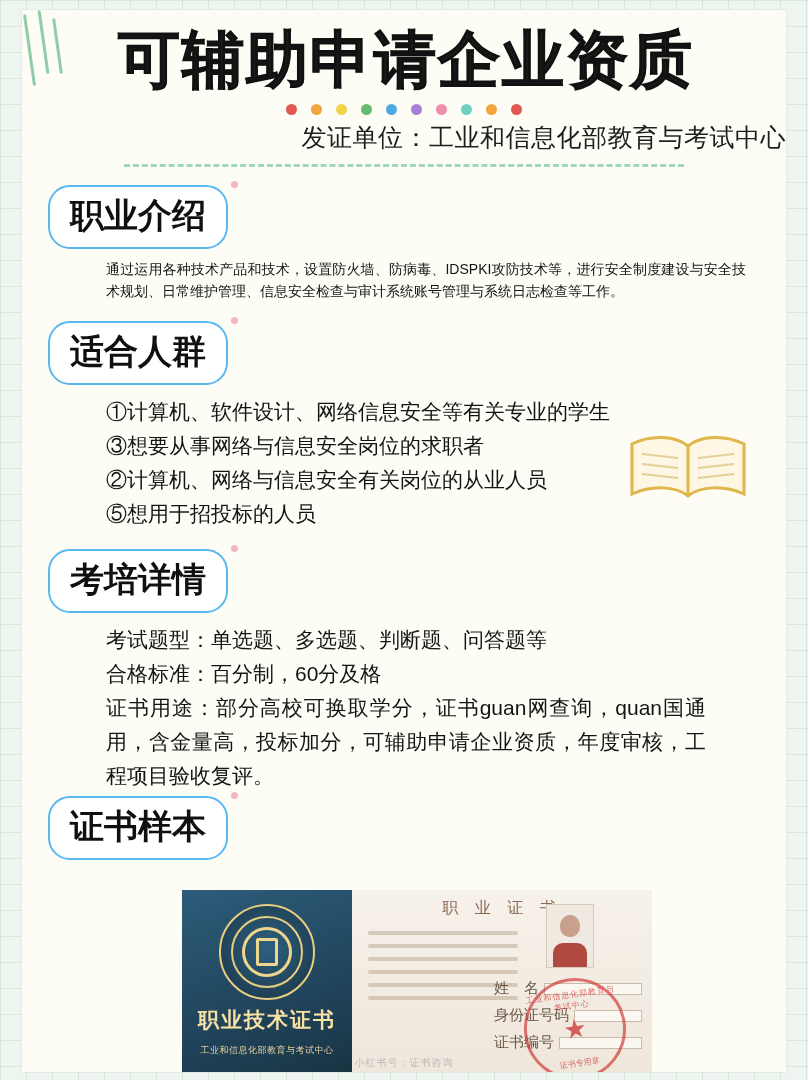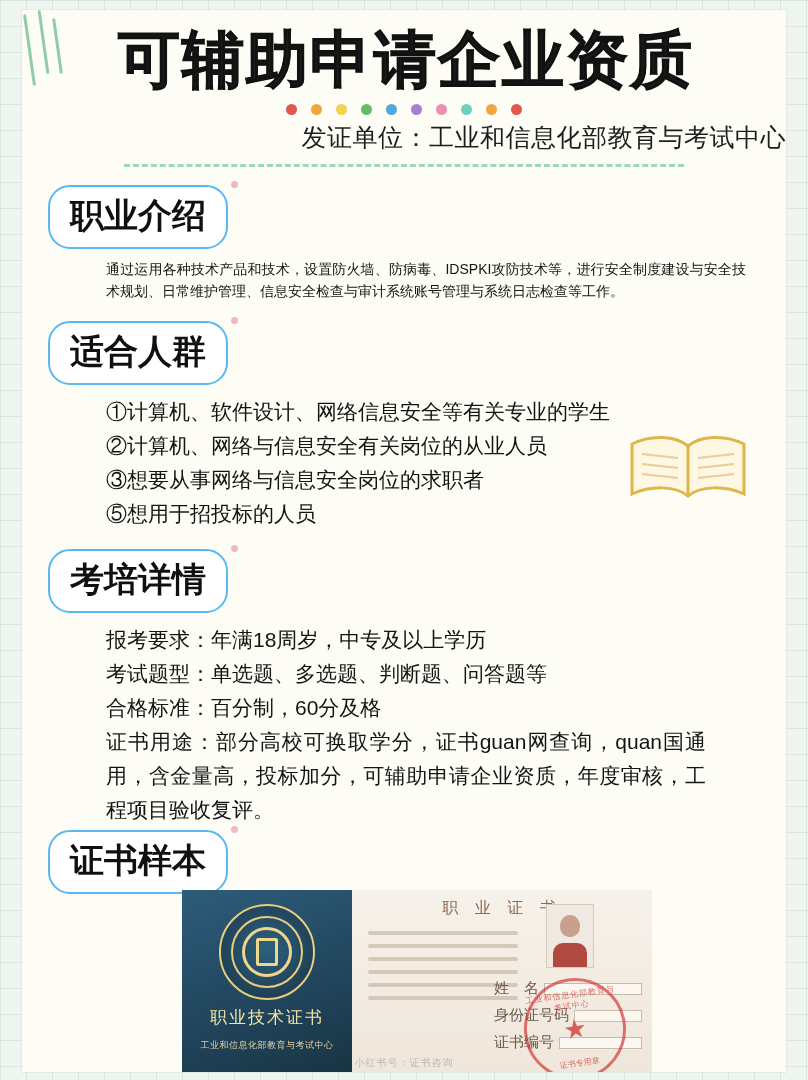--- a/index.html
+++ b/index.html
@@ -187,22 +187,22 @@
   .emblem .gear:after {
     content: "";
     position: absolute;
     left: 50%; top: 50%;
     transform: translate(-50%,-50%);
     width: 16px; height: 22px;
     border: 3px solid #f0d68d;
     border-radius: 2px;
   }
   .cert-title {
-    font-size: 17px;
-    font-weight: normal;
+    font-size: 21px;
+    font-weight: bold;
     letter-spacing: 2px;
     color: #f6e2a4;
     margin-top: 6px;
   }
   .cert-sub {
     font-size: 9px;
     color: #e7d3a3;
     margin-top: 10px;
     letter-spacing: .5px;
   }
@@ -354,22 +354,22 @@
     </div>
     <div class="body-text">通过运用各种技术产品和技术，设置防火墙、防病毒、IDSPKI攻防技术等，进行安全制度建设与安全技术规划、日常维护管理、信息安全检查与审计系统账号管理与系统日志检查等工作。</div>
 
     
     <div class="section-tag">
       <span>适合人群</span>
       <span class="dotpair"></span>
     </div>
     <div class="list">
       <div class="list-item">①计算机、软件设计、网络信息安全等有关专业的学生</div>
+      <div class="list-item">③想要从事网络与信息安全岗位的求职者</div>
       <div class="list-item">②计算机、网络与信息安全有关岗位的从业人员</div>
-      <div class="list-item">③想要从事网络与信息安全岗位的求职者</div>
       <div class="list-item">⑤想用于招投标的人员</div>
     </div>
 
     <div class="book">
       <svg width="126" height="78" viewBox="0 0 126 78">
         <path d="M6 16 C26 6, 50 8, 62 18 C74 8, 98 6, 118 16 L118 66 C98 57, 74 58, 62 68 C50 58, 26 57, 6 66 Z" fill="#fdf7e3" stroke="#e0b64a" stroke-width="3"></path>
         <path d="M62 18 L62 68" stroke="#e0b64a" stroke-width="3" fill="none"></path>
         <g stroke="#e6cf9a" stroke-width="2">
           <line x1="16" y1="26" x2="52" y2="30"></line>
           <line x1="16" y1="36" x2="52" y2="40"></line>
@@ -380,21 +380,20 @@
         </g>
       </svg>
     </div>
 
     
     <div class="section-tag">
       <span>考培详情</span>
       <span class="dotpair"></span>
     </div>
     <div class="list" style="margin-left:84px;">
-      <div class="list-item">报考要求：年满18周岁，中专及以上学历</div>
       <div class="list-item">考试题型：单选题、多选题、判断题、问答题等</div>
       <div class="list-item">合格标准：百分制，60分及格</div>
       <div class="list-item" style="text-align:justify;margin-right:40px;">证书用途：部分高校可换取学分，证书guan网查询，quan国通用，含金量高，投标加分，可辅助申请企业资质，年度审核，工程项目验收复评。</div>
     </div>
 
     
     <div class="section-tag" style="margin-top:3px;">
       <span>证书样本</span>
       <span class="dotpair"></span>
     </div>

